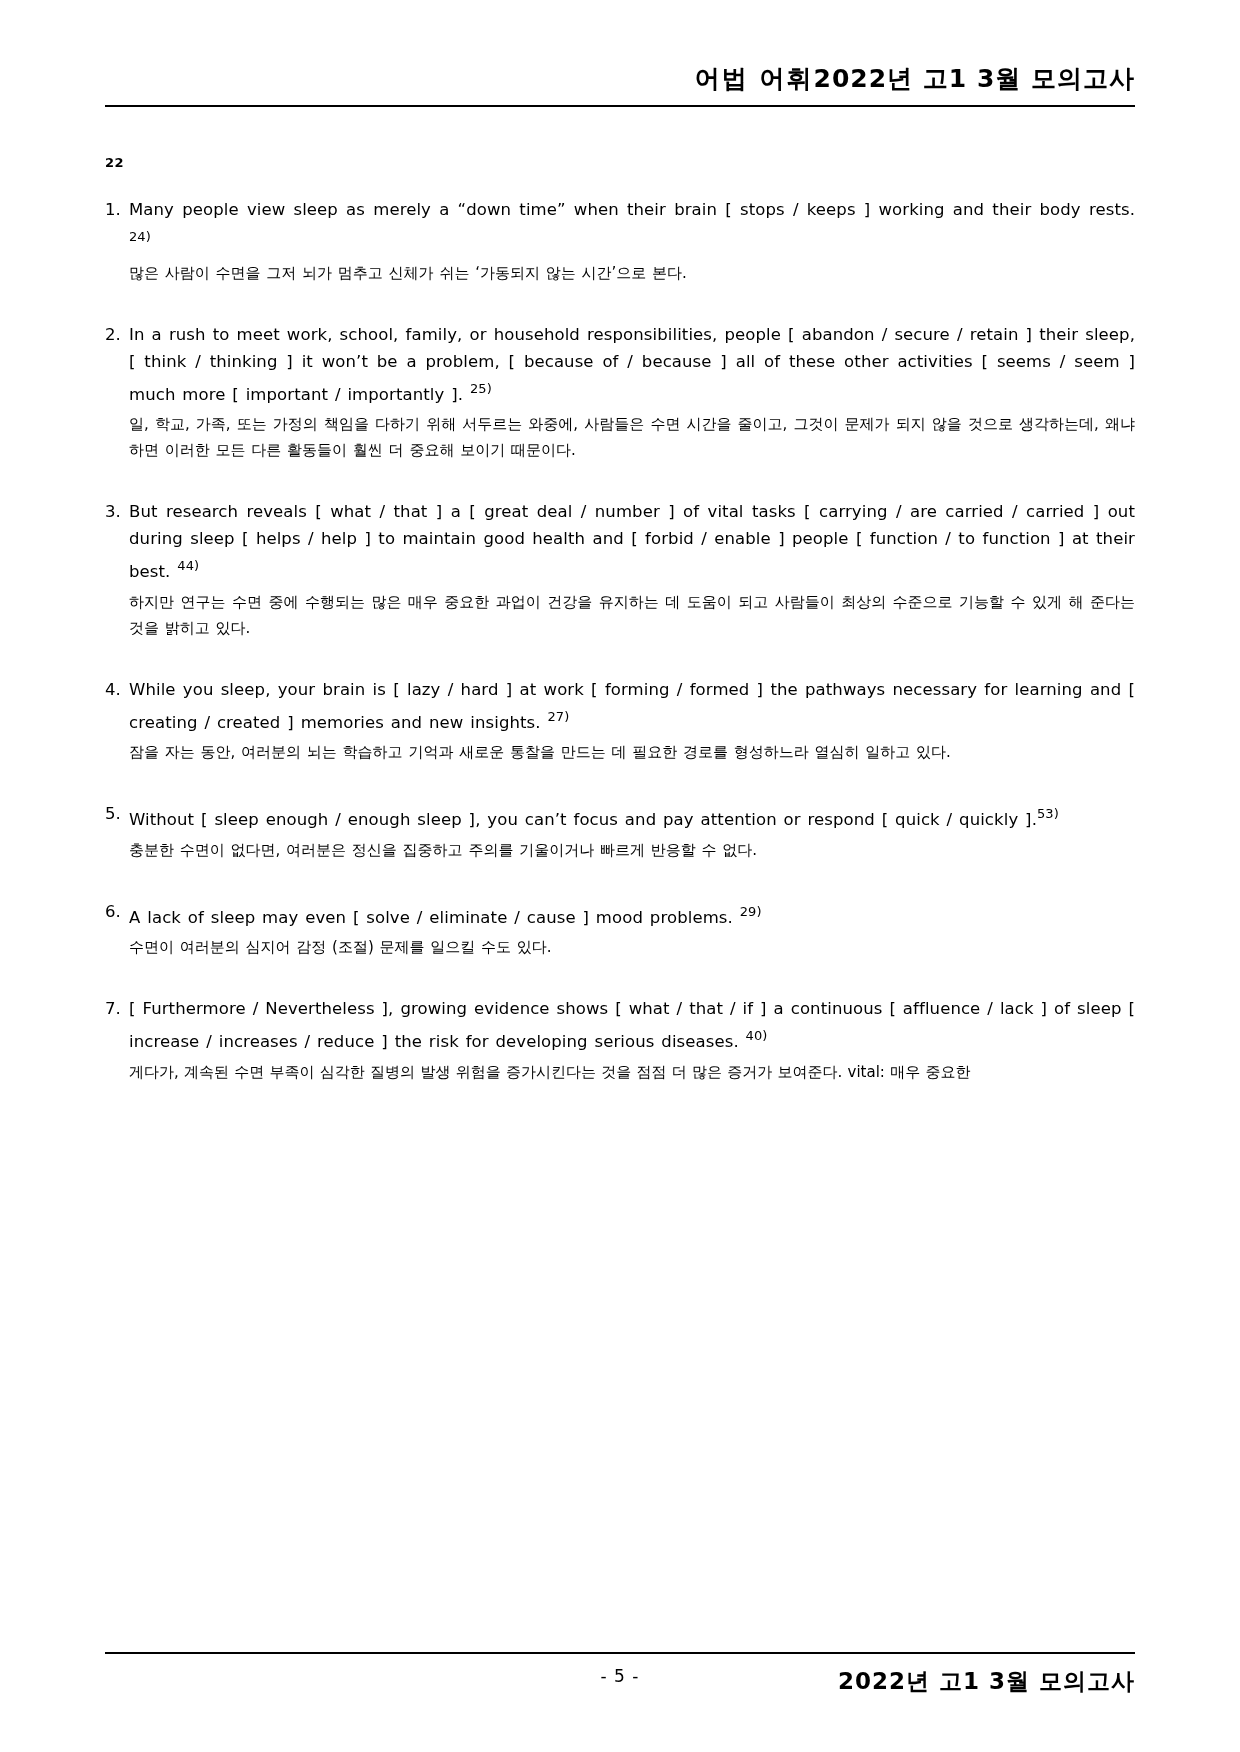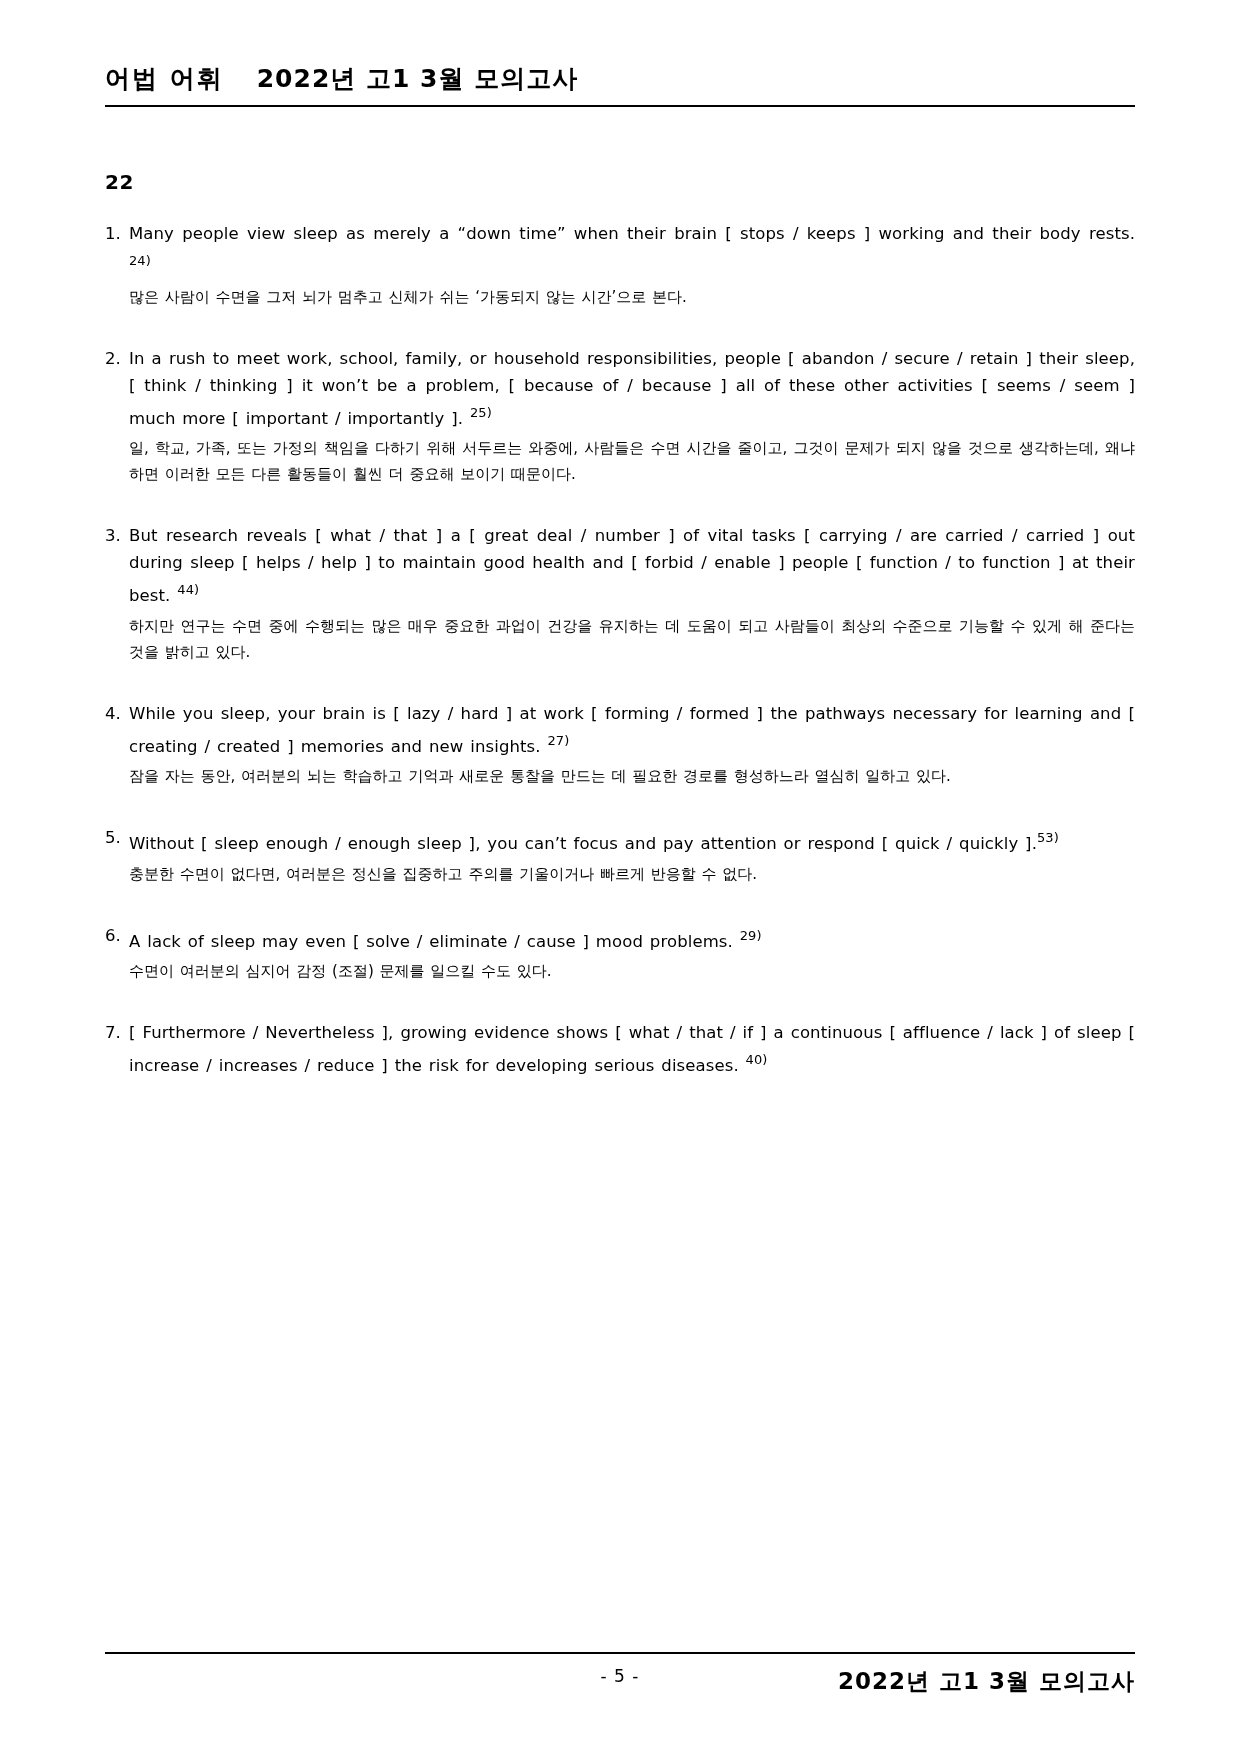--- a/index.html
+++ b/index.html
@@ -18,40 +18,39 @@
     position: relative;
     width: 1240px;
     height: 1752px;
     box-sizing: border-box;
     padding: 0 105px;
   }
   
   .header {
     display: flex;
     align-items: flex-end;
-    justify-content: flex-start;
+    justify-content: flex-end;
     padding-top: 62px;
     padding-bottom: 10px;
     border-bottom: 2px solid #000;
-    gap: 33px;
   }
   .header-left {
     font-size: 25px;
     font-weight: bold;
     letter-spacing: 2px;
   }
   .header-right {
     font-size: 25px;
     font-weight: bold;
     letter-spacing: 1px;
   }
   
   .doc-number {
-    margin-top: 63px;
-    font-size: 20px;
+    margin-top: 48px;
+    font-size: 13px;
     font-weight: bold;
     letter-spacing: 0.5px;
   }
   .qlist {
     margin-top: 26px;
   }
   .qitem {
     display: flex;
     align-items: flex-start;
     margin-bottom: 8px;
@@ -175,20 +174,21 @@
       <div class="qbody">
         <div class="eng"><span>A lack of sleep may even [ solve / eliminate / cause ] mood problems.</span> <sup>29)</sup></div>
         <div class="kor">수면이 여러분의 심지어 감정 (조절) 문제를 일으킬 수도 있다.</div>
       </div>
     </div>
 
     <div class="qitem">
       <div class="qnum">7.</div>
       <div class="qbody">
         <div class="eng"><span>[ Furthermore / Nevertheless ], growing evidence shows [ what / that / if ] a continuous [ affluence / lack ] of sleep [ increase / increases / reduce ] the risk for developing serious diseases.</span> <sup>40)</sup></div>
+        <div class="kor kor-note">게다가, 계속된 수면 부족이 심각한 질병의 발생 위험을 증가시킨다는 것을 점점 더 많은 증거가 보여준다. vital: 매우 중요한</div>
       </div>
     </div>
 
   </div>
 
   <div class="footer">
     <div class="footer-page">- 5 -</div>
     <div class="footer-right">2022년 고1 3월 모의고사</div>
   </div>
 

